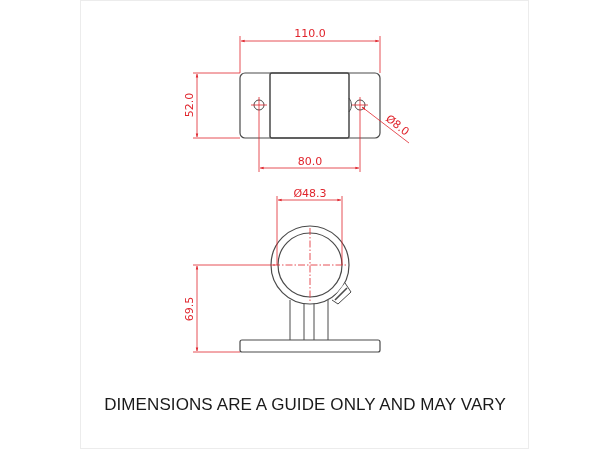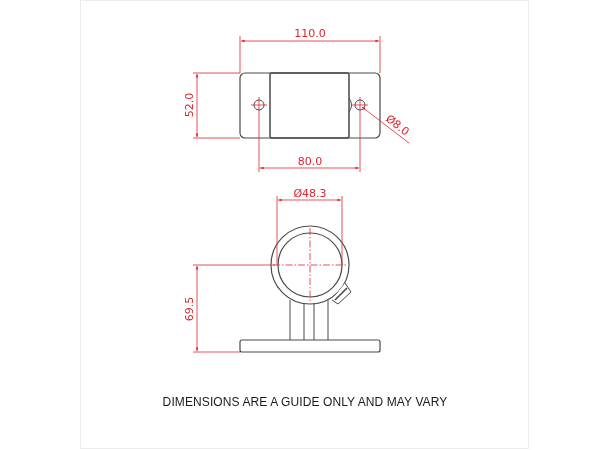--- a/index.html
+++ b/index.html
@@ -1,20 +1,20 @@
 <!DOCTYPE html>
 <html><head>
   <meta charset="utf-8">
   <style>
     html, body { margin: 0; padding: 0; background: #ffffff; }
     body { width: 610px; height: 450px; position: relative; overflow: hidden; font-family: "Liberation Sans", sans-serif; }
     .frame { position: absolute; left: 80px; top: 0; width: 449px; height: 449px; border: 1px solid #ececec; box-sizing: border-box; background: #fff; }
     svg { position: absolute; left: 0; top: 0; }
     .dimtxt { font-family: "DejaVu Sans", sans-serif; font-size: 11px; fill: #e0242c; }
-    .note { position: absolute; left: 0; width: 610px; top: 395px; text-align: center; font-size: 12px; color: #1a1a1a; letter-spacing: 0.1px; }
+    .note { position: absolute; left: 0; width: 610px; top: 395px; text-align: center; font-size: 17px; color: #1a1a1a; letter-spacing: 0.1px; }
   </style>
 </head>
 <body>
 
 <div class="frame"></div>
 
 <svg width="610" height="450" viewBox="0 0 610 450">
   <defs>
     <marker id="arr" viewBox="0 0 10 10" refX="9" refY="5" markerWidth="5" markerHeight="5" orient="auto-start-reverse">
       <path d="M0,2 L10,5 L0,8 z" fill="#e0242c"></path>

